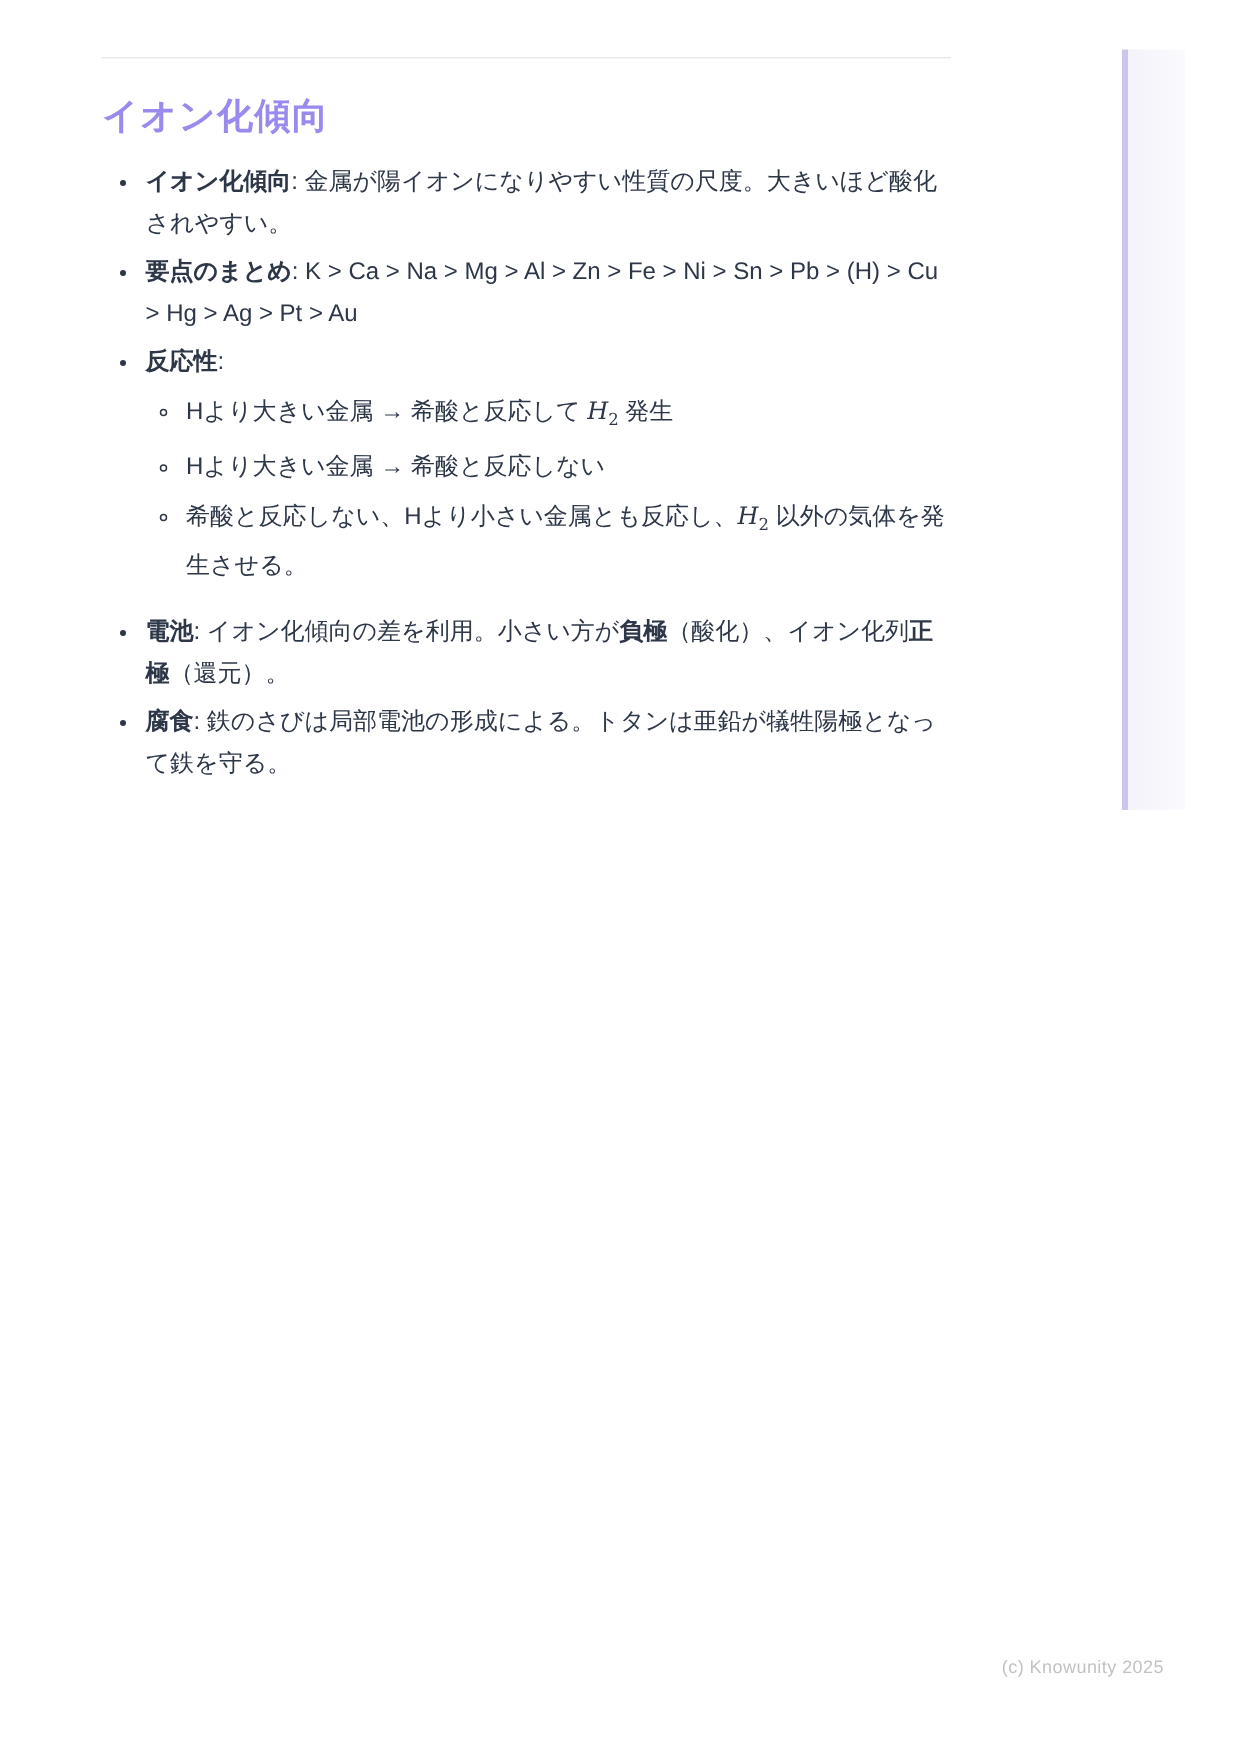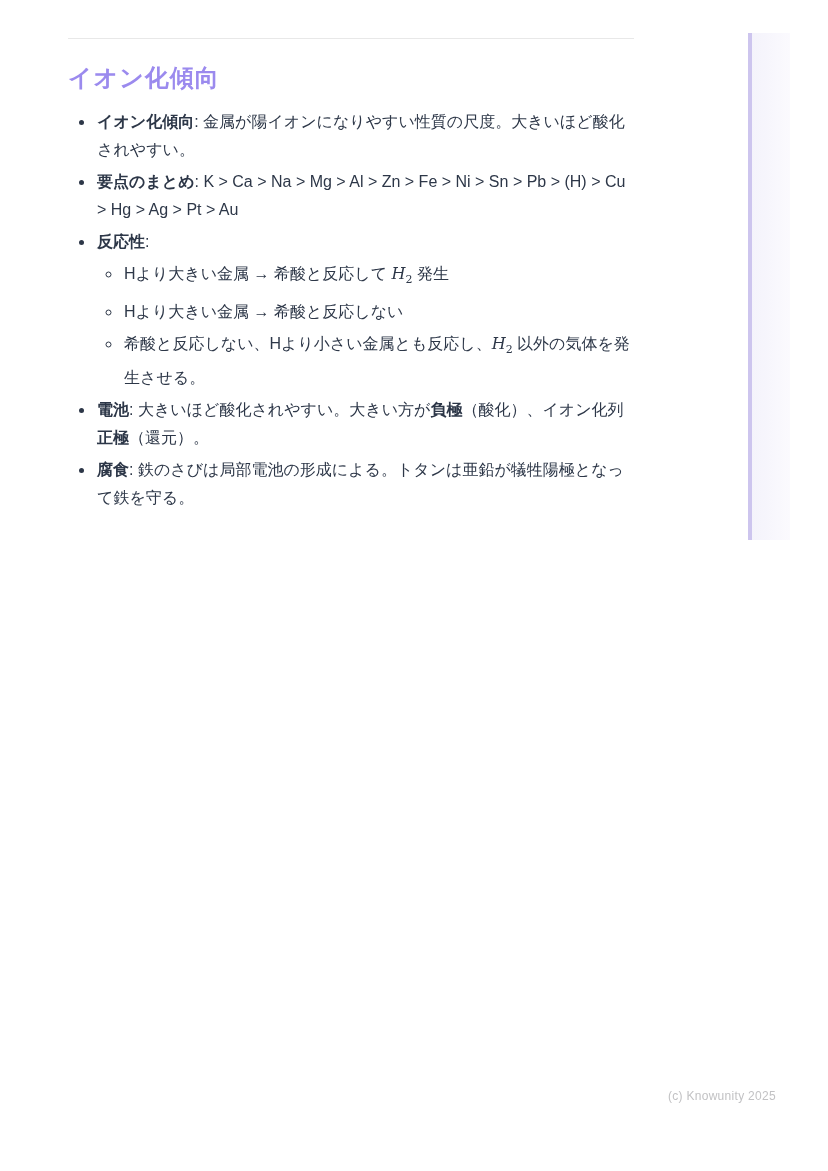--- a/index.html
+++ b/index.html
@@ -41,21 +41,21 @@
     line-height: 28px;
     list-style: disc;
   }
   ul.summary-list > li {
     margin: 4px 0;
     padding-left: 2px;
   }
   ul.sub-list {
     list-style: circle;
     padding-left: 25px;
-    margin: 0 0 4px 0;
+    margin: 0 0 16px 0;
   }
   ul.sub-list > li {
     margin: 4px 0;
     padding-left: 2px;
   }
   strong.term { font-weight: 700; text-align: center; }
   .math {
     font-family: "DejaVu Serif", "Liberation Serif", serif;
     font-style: italic;
   }
@@ -70,21 +70,21 @@
     top: 33px;
     width: 42px;
     height: 507px;
     box-sizing: border-box;
     border-left: 4px solid #cdc5ee;
     background: linear-gradient(to right, #f4f3fb, #fbfafe);
   }
   .footer {
     position: absolute;
     right: 52px;
-    bottom: 68px;
+    bottom: 53px;
     font-size: 12px;
     letter-spacing: 0.3px;
     color: #c2c2c4;
   }
 </style>
 </head>
 <body>
 
 <div class="content">
 
@@ -111,21 +111,21 @@
         <li>
           <span>Hより大きい金属 → 希酸と反応しない</span>
         </li>
         <li>
           <span>希酸と反応しない、Hより小さい金属とも反応し、</span><span class="math"><span>H</span><sub>2</sub></span><span> 以外の気体を発生させる。</span>
         </li>
       </ul>
     </li>
 
     <li>
-      <strong class="term">電池</strong><span>: 大きいほど酸化されやすい。大きい方が</span><strong class="term">負極</strong><span>（酸化）、イオン化列</span><strong class="term">正極</strong><span>（還元）。</span>
+      <strong class="term">電池</strong><span>: イオン化傾向の差を利用。小さい方が</span><strong class="term">負極</strong><span>（酸化）、イオン化列</span><strong class="term">正極</strong><span>（還元）。</span>
     </li>
 
     <li>
       <strong class="term">腐食</strong><span>: 鉄のさびは局部電池の形成による。トタンは亜鉛が犠牲陽極となって鉄を守る。</span>
     </li>
 
   </ul>
 </div>
 
 <div class="right-strip"></div>

